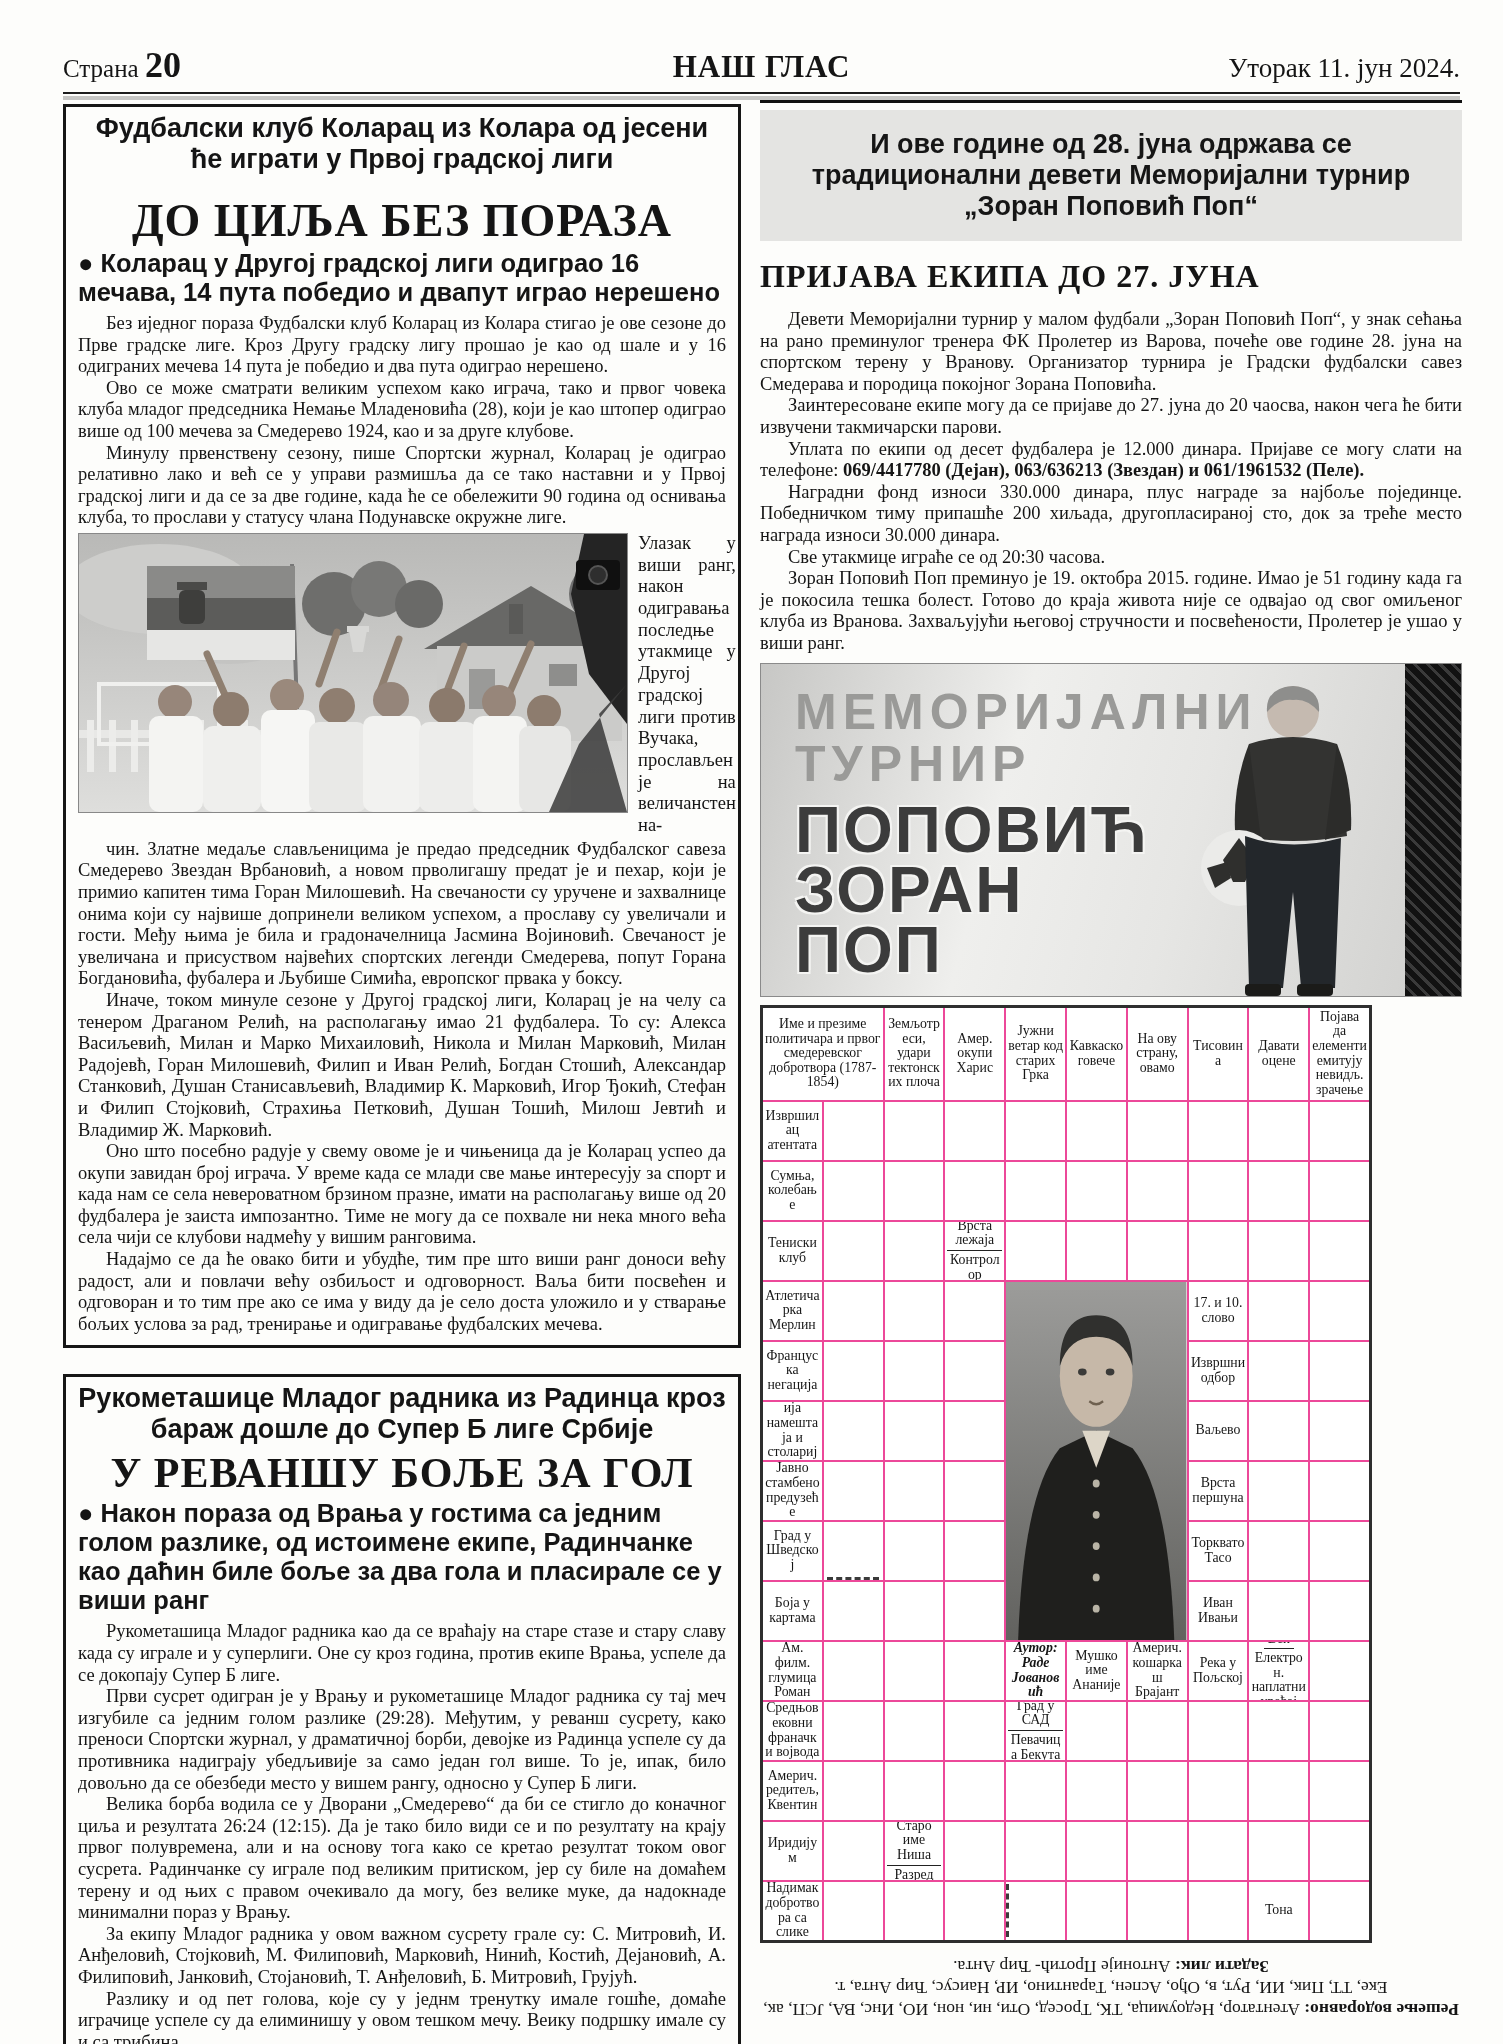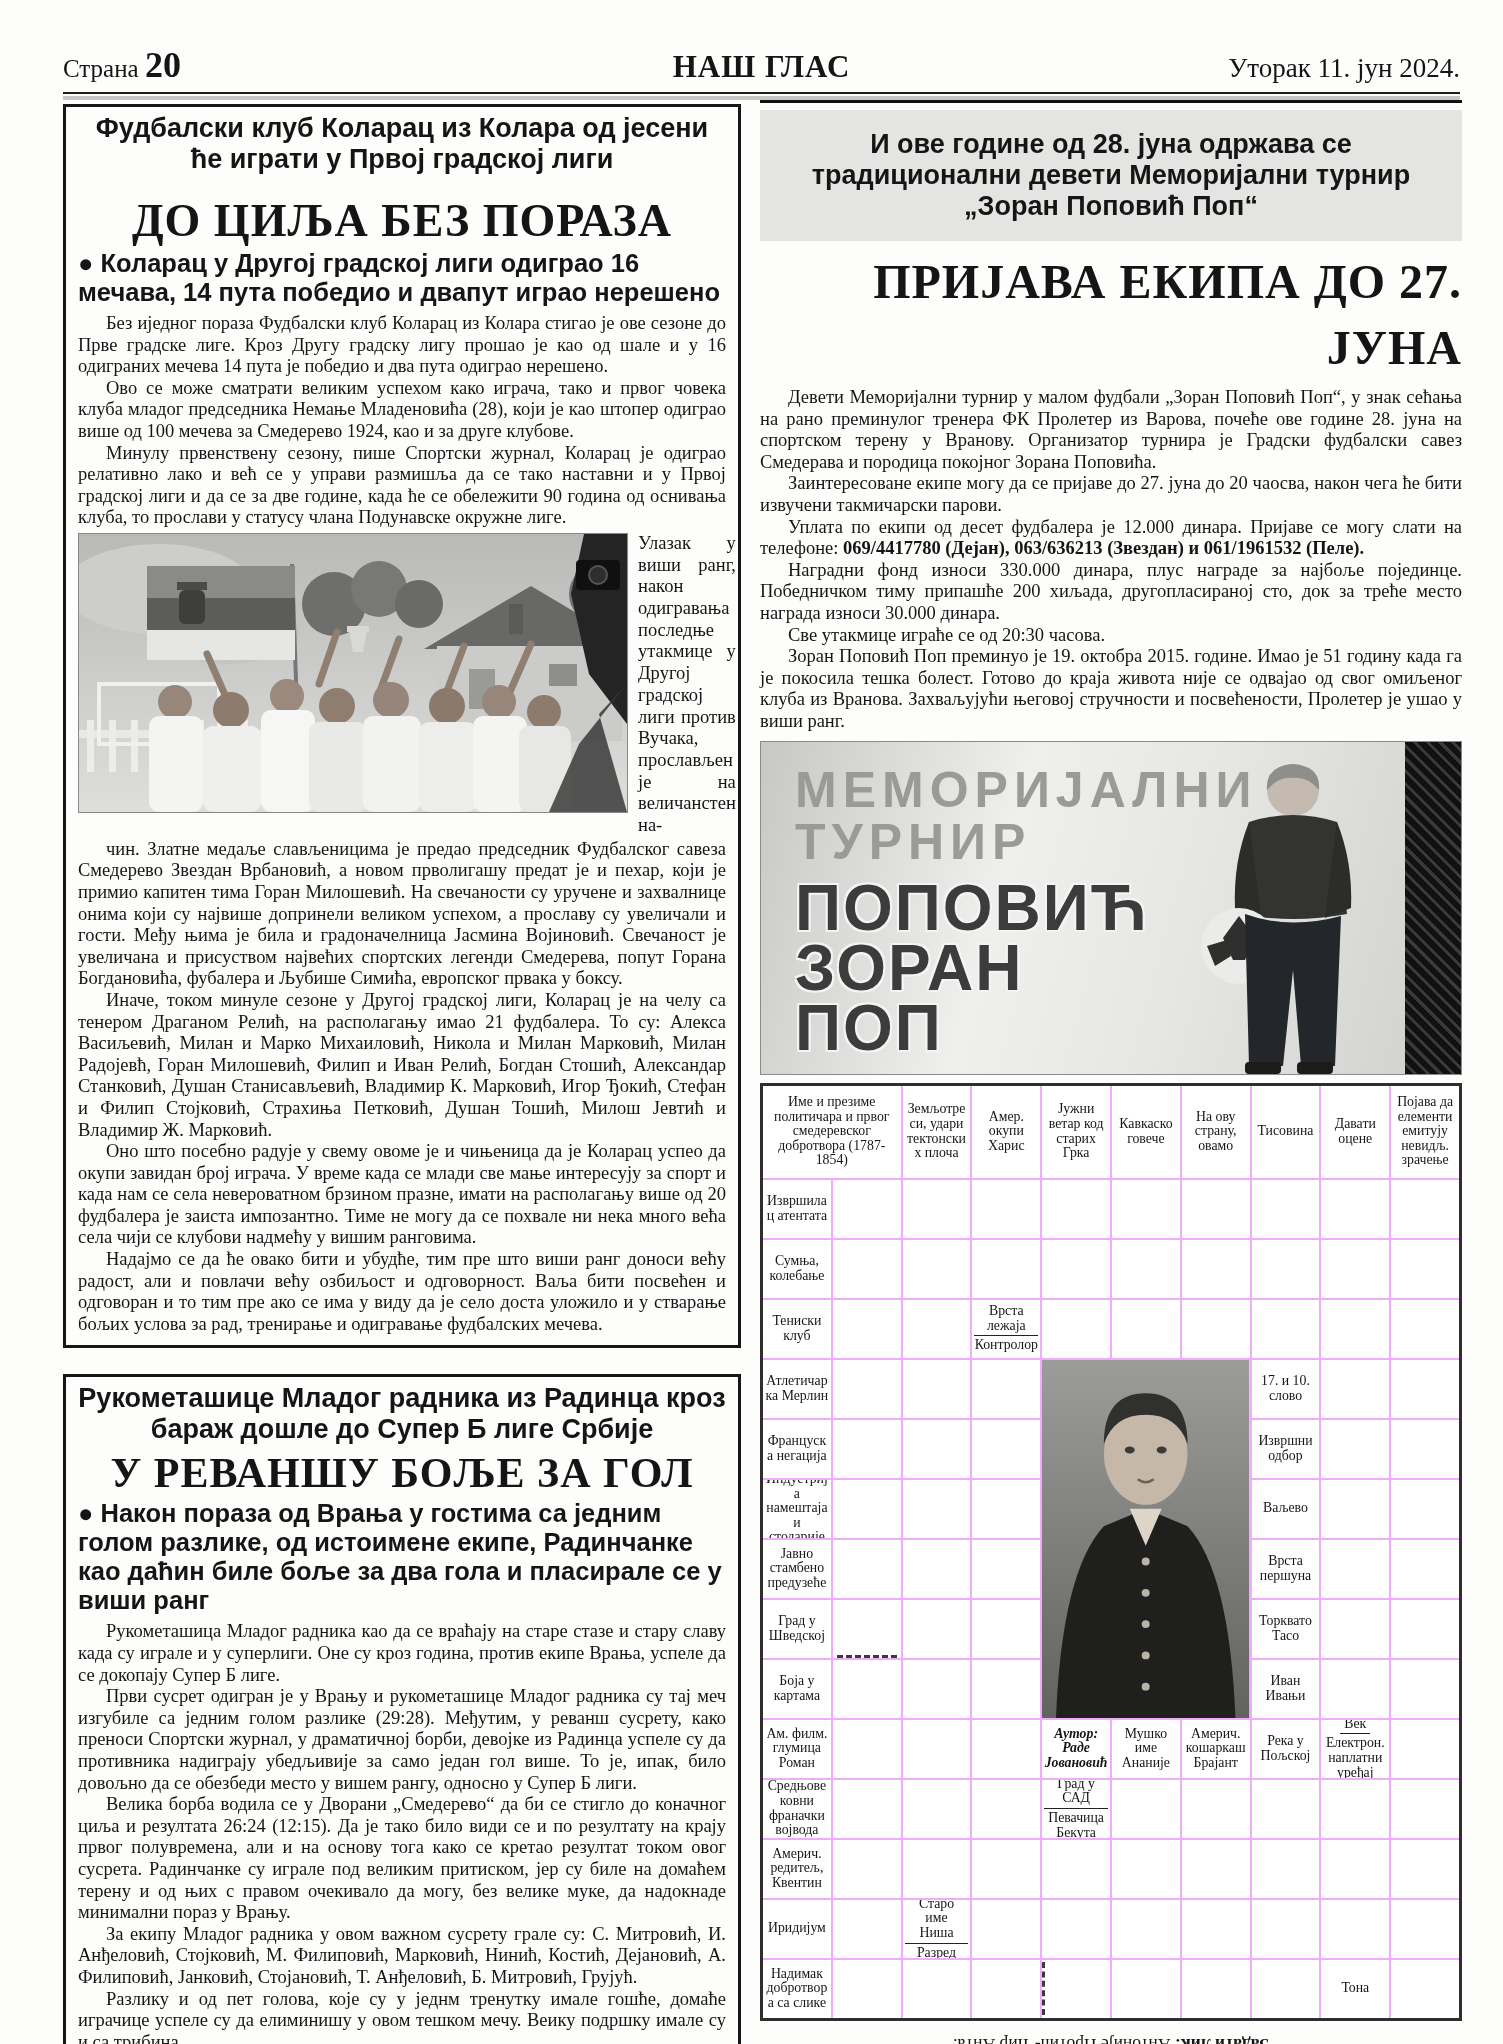--- a/index.html
+++ b/index.html
@@ -35,38 +35,38 @@
   
   .photo-row{display:flex;gap:10px;margin:4px 0 2px;}
   .photo{width:548px;height:278px;flex:none;position:relative;overflow:hidden;background:#aaa;border:1px solid #888;}
   .photo svg{display:block;width:100%;height:100%;}
   .photo-side{flex:1;font-size:18.5px;line-height:21.7px;text-align:justify;}
 
   
   .top-rule{height:3px;background:#111;margin-bottom:7px;}
   .r-kicker{background:#e4e4e2;font-family:"Liberation Sans","DejaVu Sans",sans-serif;font-weight:bold;
             font-size:27px;line-height:31px;text-align:center;padding:19px 6px;}
-  .r-headline{font-weight:bold;font-size:48px;line-height:66px;text-align:right;letter-spacing:1px;margin:8px 0 6px;}
+  .r-headline{font-weight:bold;font-size:32px;line-height:54px;text-align:left;letter-spacing:1px;margin:8px 0 6px;}
   .bold{font-weight:bold;}
 
   
   .banner{margin-top:8px;height:332px;position:relative;overflow:hidden;border:1px solid #8a8a8a;
           background:linear-gradient(105deg,#c7c7c5 0%,#efefed 35%,#e6e6e4 60%,#cfcfcd 100%);}
   .banner-text{position:absolute;left:34px;top:22px;font-family:"Liberation Sans","DejaVu Sans",sans-serif;}
   .banner-light{color:#9a9a98;font-weight:bold;font-size:50px;line-height:52px;letter-spacing:6px;}
   .banner-dark{color:#3c3c3c;font-weight:800;font-size:64px;line-height:60px;letter-spacing:2px;
                text-shadow:2px 2px 0 #f4f4f2,-2px -2px 0 #f4f4f2,2px -2px 0 #f4f4f2,-2px 2px 0 #f4f4f2;}
   .banner .fence{position:absolute;right:0;top:0;bottom:0;width:56px;background:
       repeating-linear-gradient(45deg,#111 0 6px,#3a3a3a 6px 9px),#111;}
   .banner .man{position:absolute;right:70px;bottom:0;width:210px;height:318px;}
 
   
-  .cw{margin-top:8px;display:grid;width:702px;box-sizing:border-box;
+  .cw{margin-top:8px;display:grid;width:612px;box-sizing:border-box;
       grid-template-columns:repeat(10,1fr);grid-template-rows:92px repeat(14,58px);
-      gap:2px;background:#f0abfc;border:3px solid #2e2e2e;}
+      gap:2px;background:#ec4899;border:3px solid #2e2e2e;}
   .cw-cell{background:#fff;position:relative;display:flex;align-items:center;justify-content:center;
            flex-direction:column;text-align:center;overflow:hidden;}
   .cw-clue{font-size:13.8px;line-height:14.6px;padding:1px 2px;word-break:break-word;}
   .cw-clue .t{display:block;border-bottom:1.5px solid #222;padding:0 4px 2px;margin-bottom:2px;}
   .cw-clue .b{display:block;}
   .author{font-style:italic;font-weight:bold;}
   .dash-bottom::after{content:"";position:absolute;left:6%;right:6%;bottom:0;border-bottom:3px dashed #3a3a3a;}
   .dash-left::before{content:"";position:absolute;top:5%;bottom:5%;left:0;border-left:3px dashed #3a3a3a;}
   .cw-portrait{padding:0;}
   .cw-portrait svg{position:absolute;inset:0;width:100%;height:100%;}

